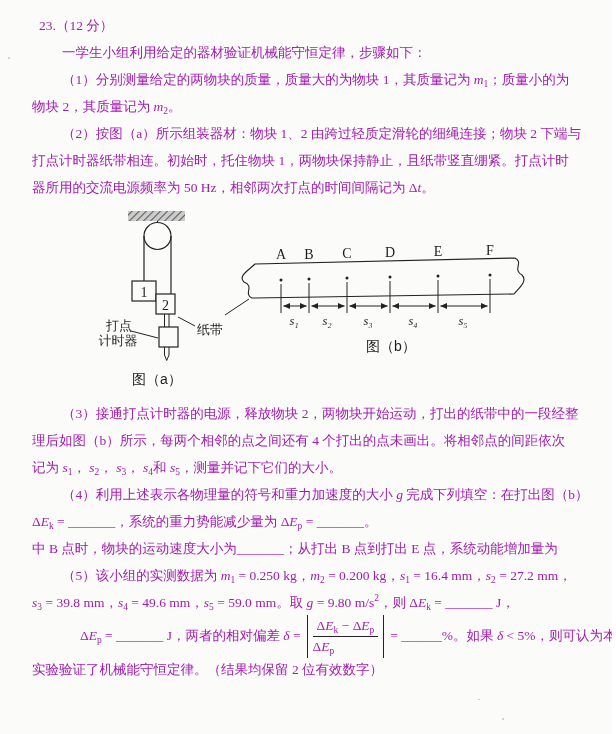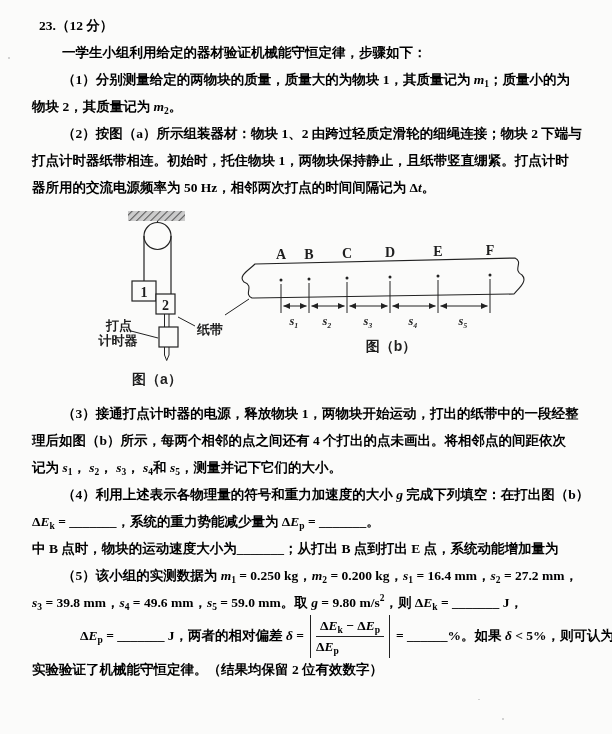--- a/index.html
+++ b/index.html
@@ -1,24 +1,23 @@
 <!DOCTYPE html>
 <html><head>
 <meta charset="utf-8">
 <style>
   html,body{margin:0;padding:0;}
   .page{
     position:relative;
     width:612px;height:734px;
     background:#fbfbfa;
-    color:#000000;
+    color:#a21caf;
     font-family:"Liberation Serif","DejaVu Serif",serif;
     font-size:13.5px;
     overflow:hidden;
-    font-weight:bold;
   }
   .content{position:absolute;left:32px;top:12px;right:24px;}
   .line{height:27px;line-height:27px;white-space:nowrap;}
   .indent{padding-left:30px;}
   .heading{padding-left:7px;}
   sub{font-size:9.5px;vertical-align:-3px;line-height:0;}
   sup{font-size:9.5px;vertical-align:6px;line-height:0;}
   .delta-line{height:40px;display:flex;align-items:center;white-space:nowrap;margin-left:48px;}
   .absfrac{
     display:inline-flex;align-items:center;
@@ -116,21 +115,21 @@
           <text class="serif" x="204" y="122" font-size="12.5" font-style="italic" text-anchor="middle" fill="#1e1e1e" stroke="none">s₁</text>
           <text class="serif" x="237" y="122" font-size="12.5" font-style="italic" text-anchor="middle" fill="#1e1e1e" stroke="none">s₂</text>
           <text class="serif" x="278" y="122" font-size="12.5" font-style="italic" text-anchor="middle" fill="#1e1e1e" stroke="none">s₃</text>
           <text class="serif" x="323" y="122" font-size="12.5" font-style="italic" text-anchor="middle" fill="#1e1e1e" stroke="none">s₄</text>
           <text class="serif" x="373" y="122" font-size="12.5" font-style="italic" text-anchor="middle" fill="#1e1e1e" stroke="none">s₅</text>
           <text x="301" y="148" font-size="14" text-anchor="middle" fill="#1e1e1e" stroke="none">图（b）</text>
         </g>
       </svg>
     </div>
 
-    <div class="line indent"><span>（3）接通打点计时器的电源，释放物块 1，两物块开始运动，打出的纸带中的一段经整</span></div>
+    <div class="line indent"><span>（3）接通打点计时器的电源，释放物块 2，两物块开始运动，打出的纸带中的一段经整</span></div>
     <div class="line"><span>理后如图（b）所示，每两个相邻的点之间还有 4 个打出的点未画出。将相邻点的间距依次</span></div>
     <div class="line"><span>记为 </span><span style="font-style: italic;">s</span><sub>1</sub><span>， </span><span style="font-style: italic;">s</span><sub>2</sub><span>， </span><span style="font-style: italic;">s</span><sub>3</sub><span>， </span><span style="font-style: italic;">s</span><sub>4</sub><span>和 </span><span style="font-style: italic;">s</span><sub>5</sub><span>，测量并记下它们的大小。</span></div>
 
     <div class="line indent"><span>（4）利用上述表示各物理量的符号和重力加速度的大小 </span><span style="font-style: italic;">g</span><span> 完成下列填空：在打出图（b）</span></div>
     <div class="line"><span>Δ</span><span style="font-style: italic;">E</span><sub>k</sub><span> = _______，系统的重力势能减少量为 Δ</span><span style="font-style: italic;">E</span><sub>p</sub><span> = _______。</span></div>
     <div class="line"><span>中 B 点时，物块的运动速度大小为_______；从打出 B 点到打出 E 点，系统动能增加量为</span></div>
 
     <div class="line indent"><span>（5）该小组的实测数据为 </span><span style="font-style: italic;">m</span><sub>1</sub><span> = 0.250 kg，</span><span style="font-style: italic;">m</span><sub>2</sub><span> = 0.200 kg，</span><span style="font-style: italic;">s</span><sub>1</sub><span> = 16.4 mm，</span><span style="font-style: italic;">s</span><sub>2</sub><span> = 27.2 mm，</span></div>
     <div class="line"><span style="font-style: italic;">s</span><sub>3</sub><span> = 39.8 mm，</span><span style="font-style: italic;">s</span><sub>4</sub><span> = 49.6 mm，</span><span style="font-style: italic;">s</span><sub>5</sub><span> = 59.0 mm。取 </span><span style="font-style: italic;">g</span><span> = 9.80 m/s</span><sup>2</sup><span>，则 Δ</span><span style="font-style: italic;">E</span><sub>k</sub><span> = _______ J，</span></div>
 

